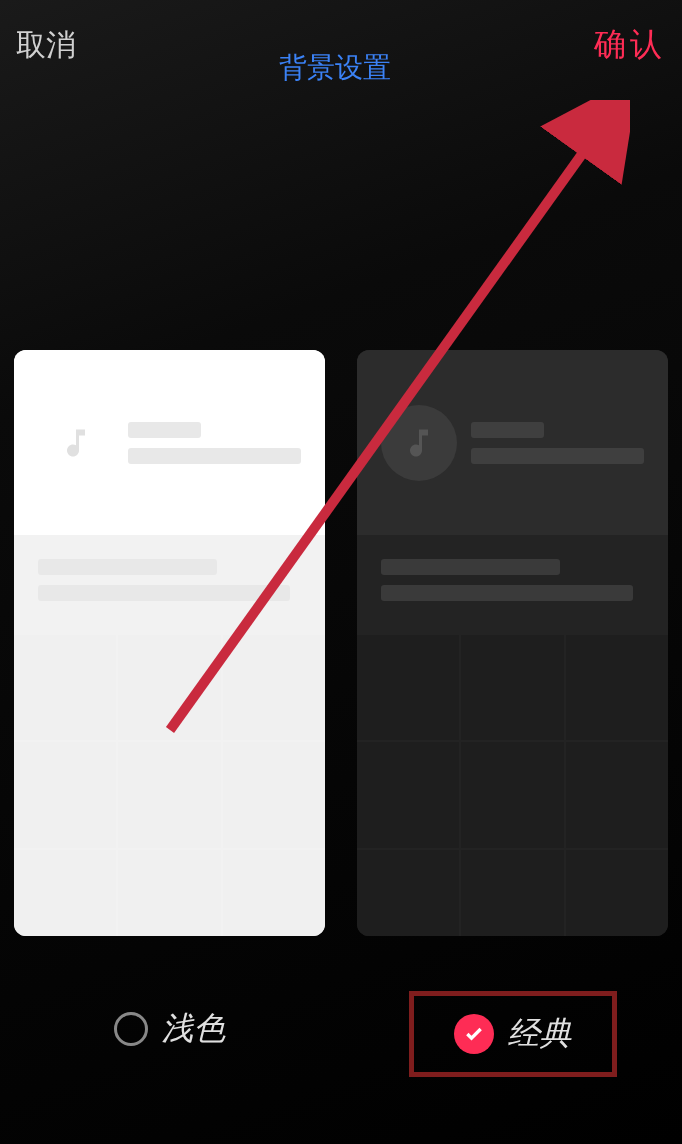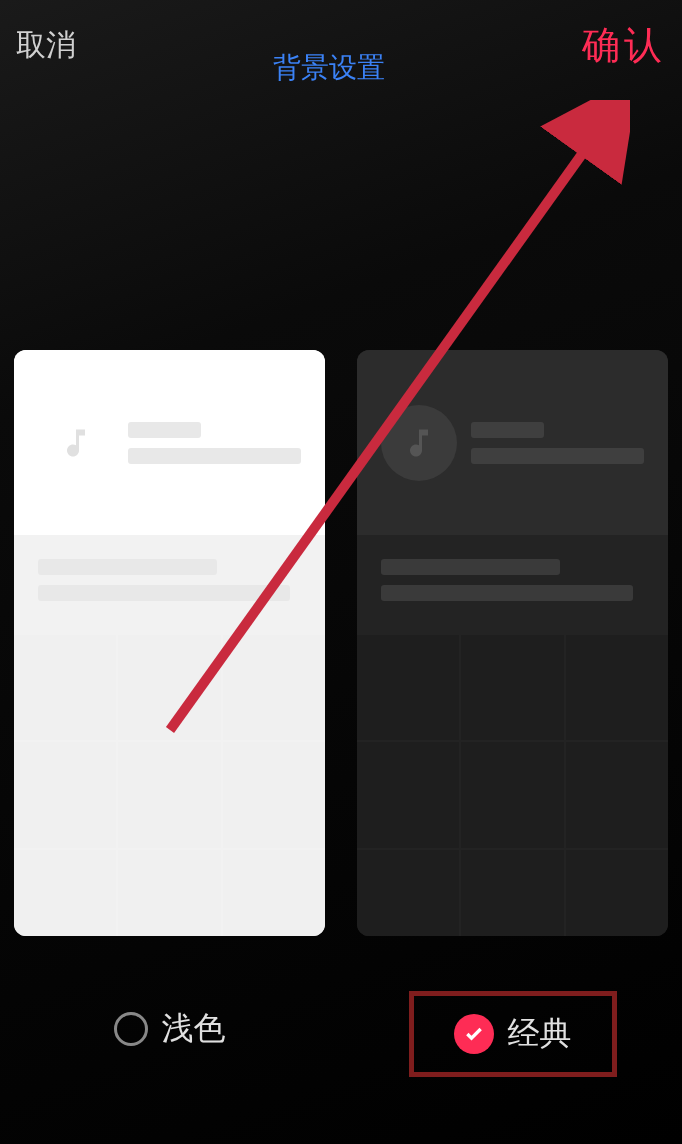--- a/index.html
+++ b/index.html
@@ -33,21 +33,21 @@
     }
     
     .title {
       font-size: 28px;
       color: #3b82f6;
       font-weight: 400;
       margin-top: 45px;
     }
     
     .confirm-btn {
-      font-size: 38px;
+      font-size: 32px;
       color: #fe2c55;
       cursor: pointer;
       letter-spacing: 4px;
     }
     
     .themes-container {
       display: flex;
       justify-content: space-between;
       padding: 0 14px;
       margin-top: 260px;
@@ -185,20 +185,21 @@
       background: #1e1e1e;
     }
     
     .theme-selector {
       margin-top: 55px;
       display: flex;
       align-items: center;
       gap: 14px;
       cursor: pointer;
       padding: 16px 40px;
+      font-style: italic;
     }
     
     .theme-selector.highlighted {
       border: 5px solid #7f1d1d;
     }
     
     .radio-unchecked {
       width: 34px;
       height: 34px;
       border-radius: 50%;

